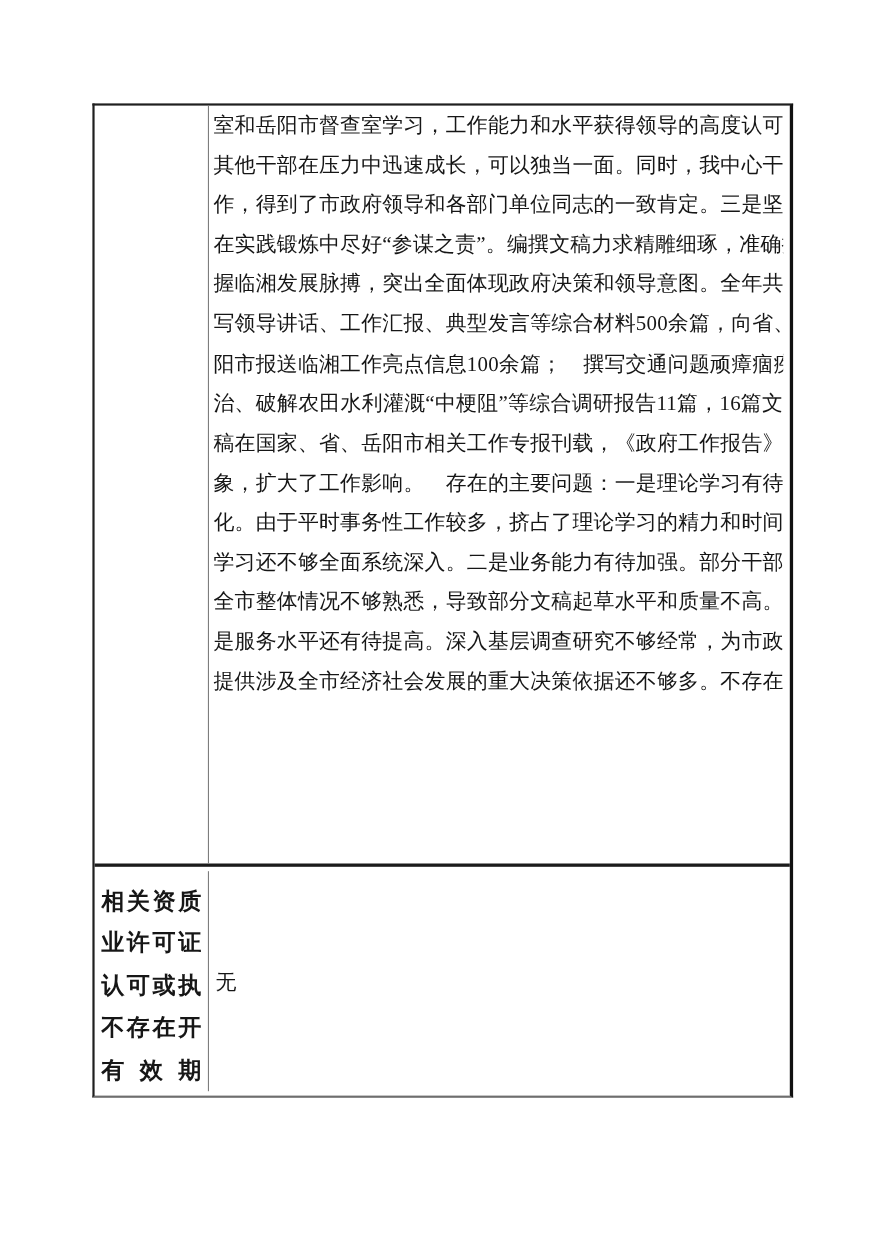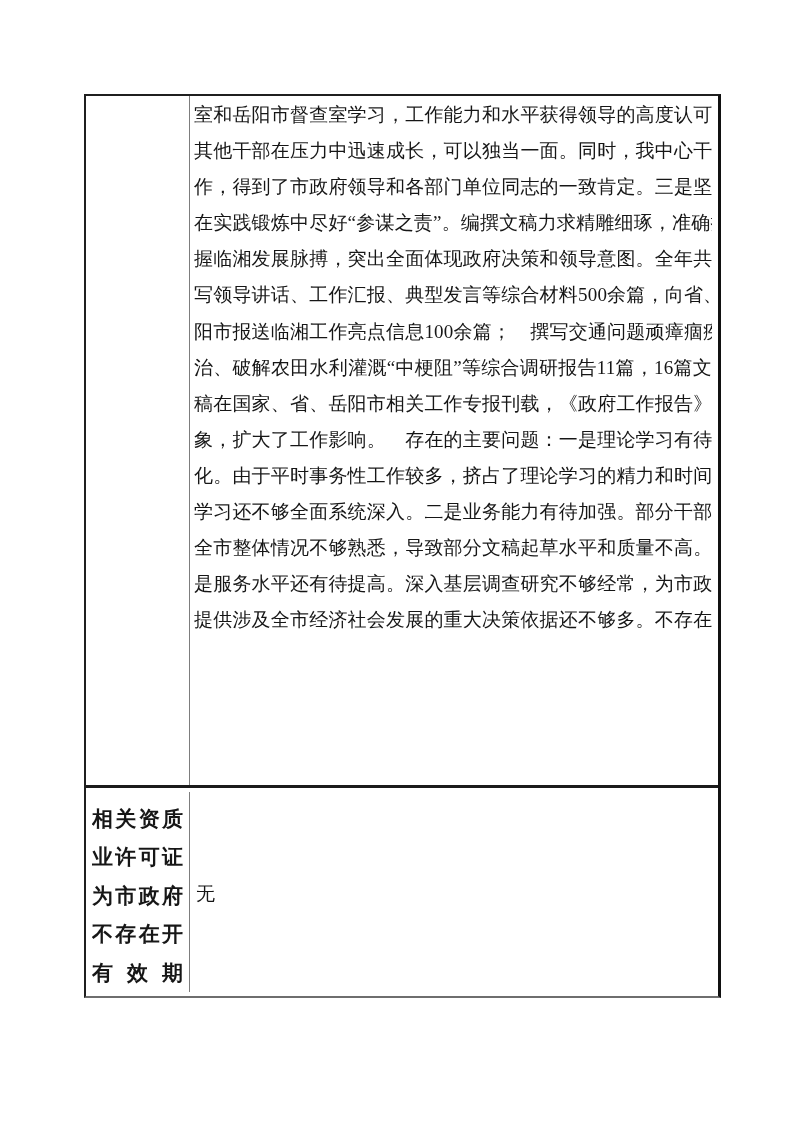--- a/index.html
+++ b/index.html
@@ -114,21 +114,21 @@
             <div class="report-line">是服务水平还有待提高。深入基层调查研究不够经常，为市政府</div>
             <div class="report-line">提供涉及全市经济社会发展的重大决策依据还不够多。不存在开</div>
           </div>
       </div>
     </div>
 
     <div class="trow trow-qualification">
       <div class="label-cell qual-label">
           <div class="label-line">相关资质</div>
           <div class="label-line">业许可证</div>
-          <div class="label-line">为市政府</div>
+          <div class="label-line">认可或执</div>
           <div class="label-line">不存在开</div>
           <div class="label-line">有效期</div>
         </div>
       <div class="content-cell value-cell">无</div>
     </div>
 
   </div>
 </div>
 
 </body></html>

